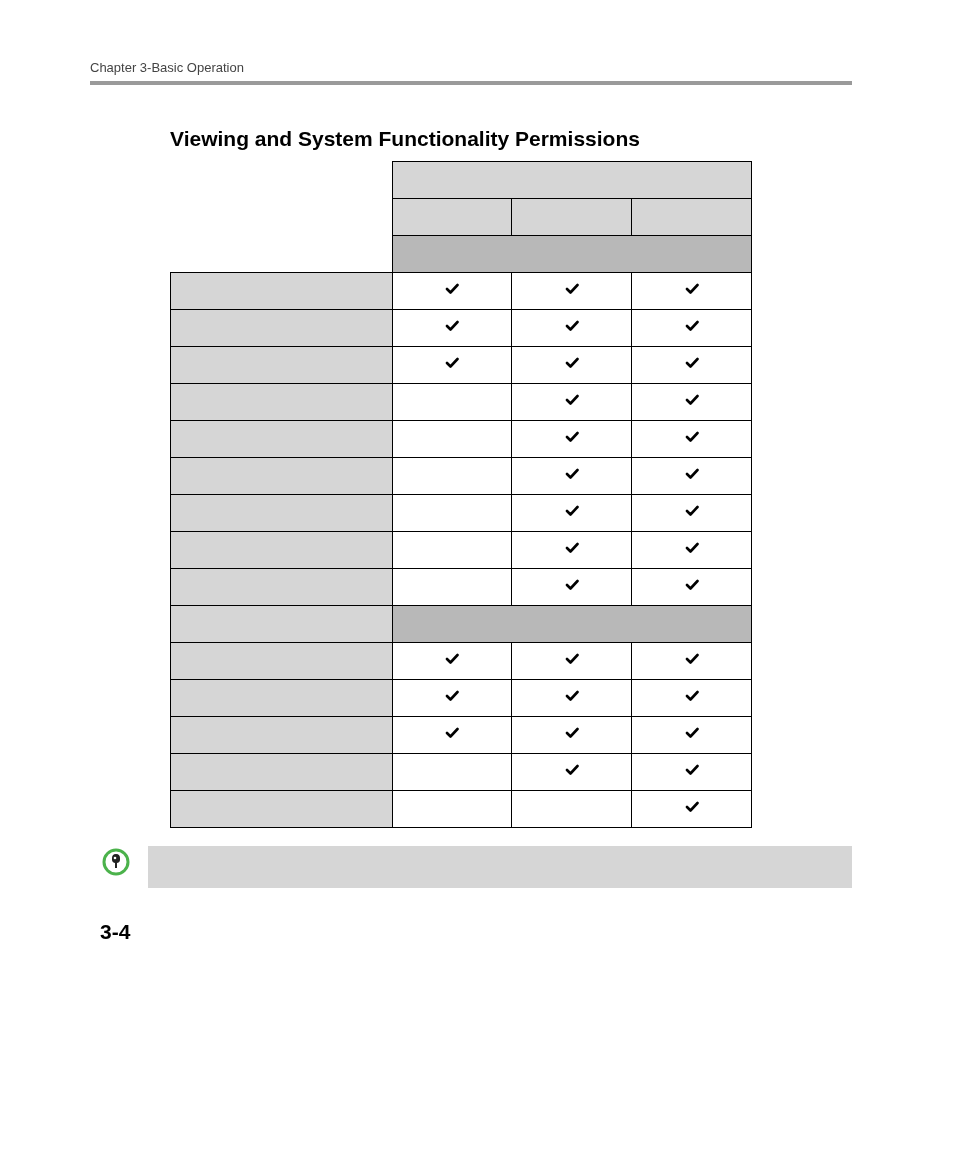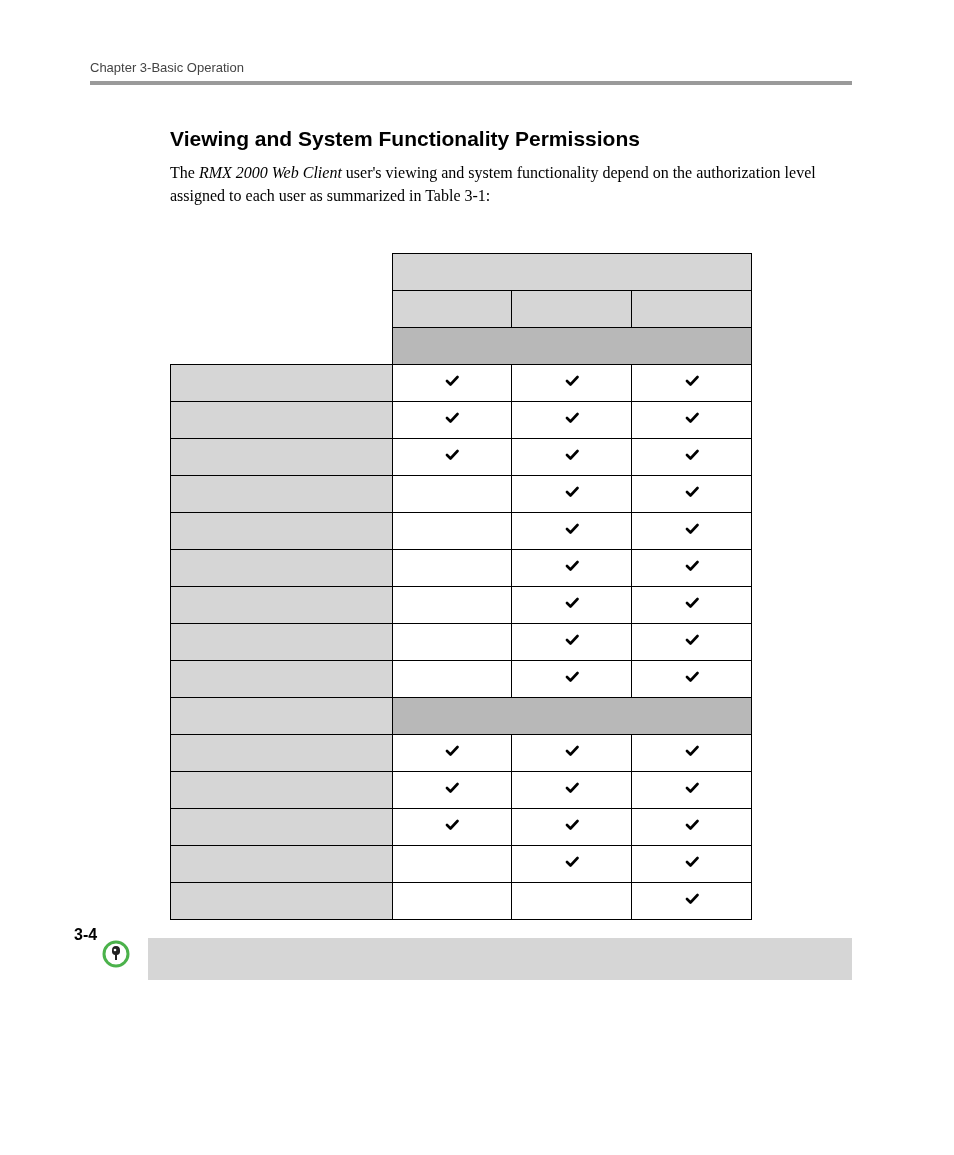--- a/index.html
+++ b/index.html
@@ -90,41 +90,38 @@
   }
   .note-box {
     flex: 1;
     background: #d6d6d6;
     min-height: 42px;
   }
 
   .page-num {
     position: absolute;
     bottom: 56px;
-    left: 74px;
+    left: 100px;
     font-family: Arial, Helvetica, sans-serif;
     font-weight: 700;
-    font-size: 16px;
+    font-size: 21px;
   }
 </style>
 </head>
 <body>
 
 <div class="page">
 
   <div class="running-header">Chapter 3-Basic Operation</div>
   <div class="rule"></div>
 
   <div class="content">
 
     <h2 class="section-title">Viewing and System Functionality Permissions</h2>
 
-    <p class="intro">
-      <span>The </span><span class="ital">RMX 2000 Web Client</span><span> user's viewing and system functionality depend on the authorization level assigned to each user as summarized in Table 3-1:</span>
-    </p>
 
     <table class="perm">
 
       <tbody>
           <tr>
         <td class="blank-lead"></td>
         <td class="hdr-top1" colspan="3"></td>
       </tr>
 
       <tr>

